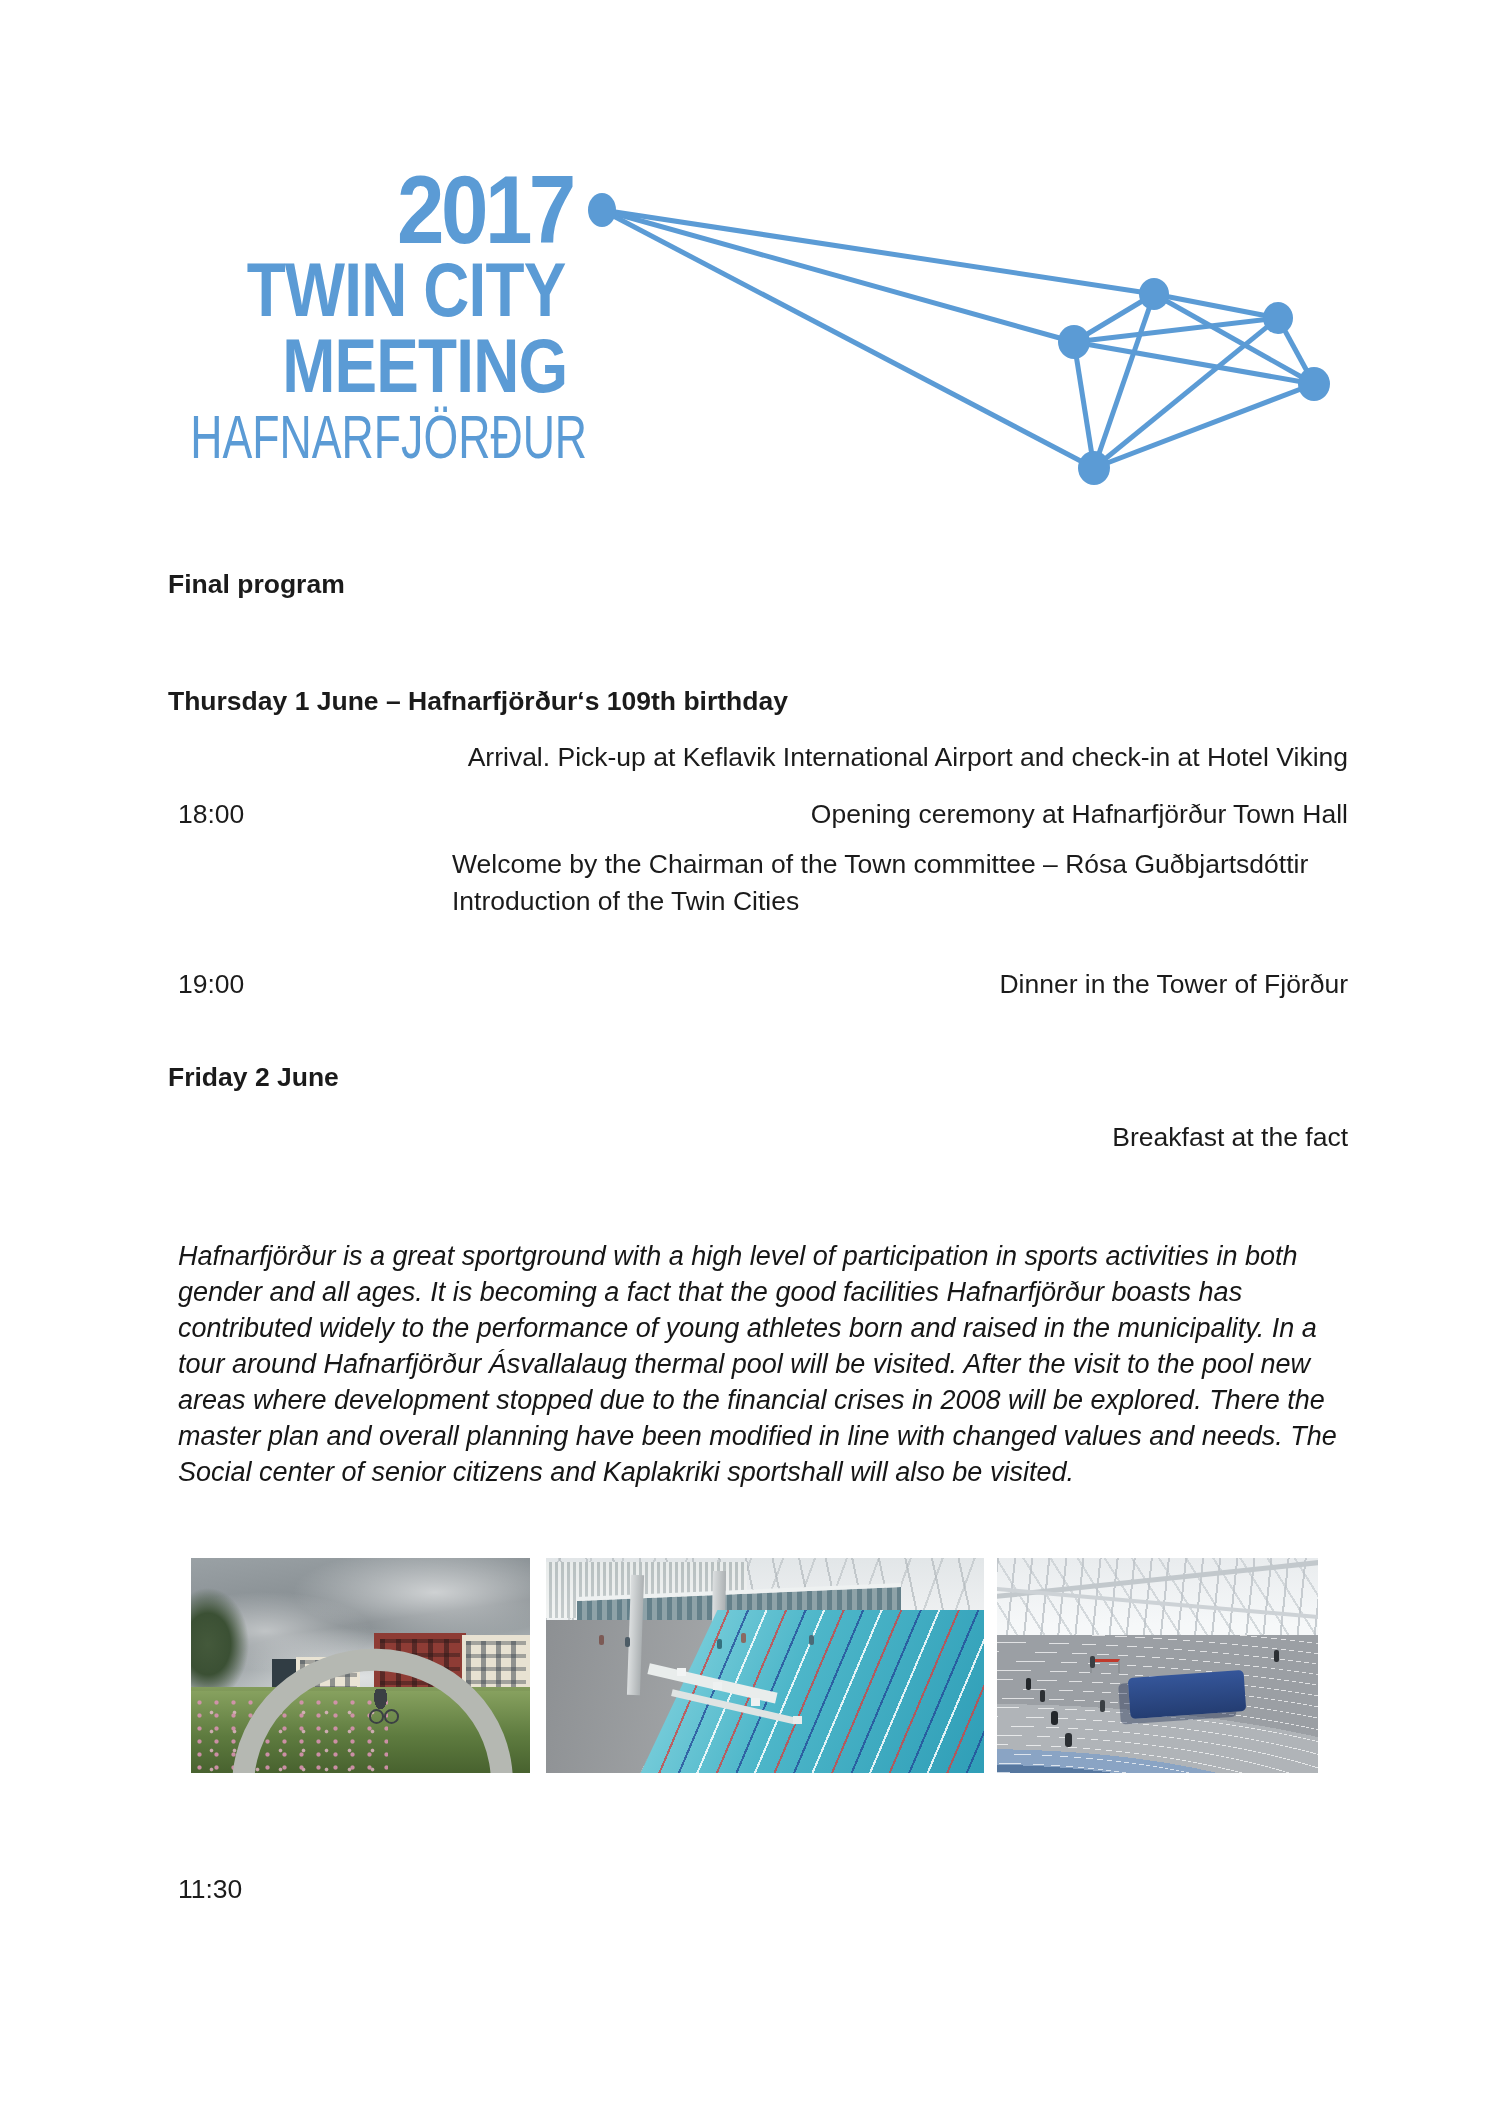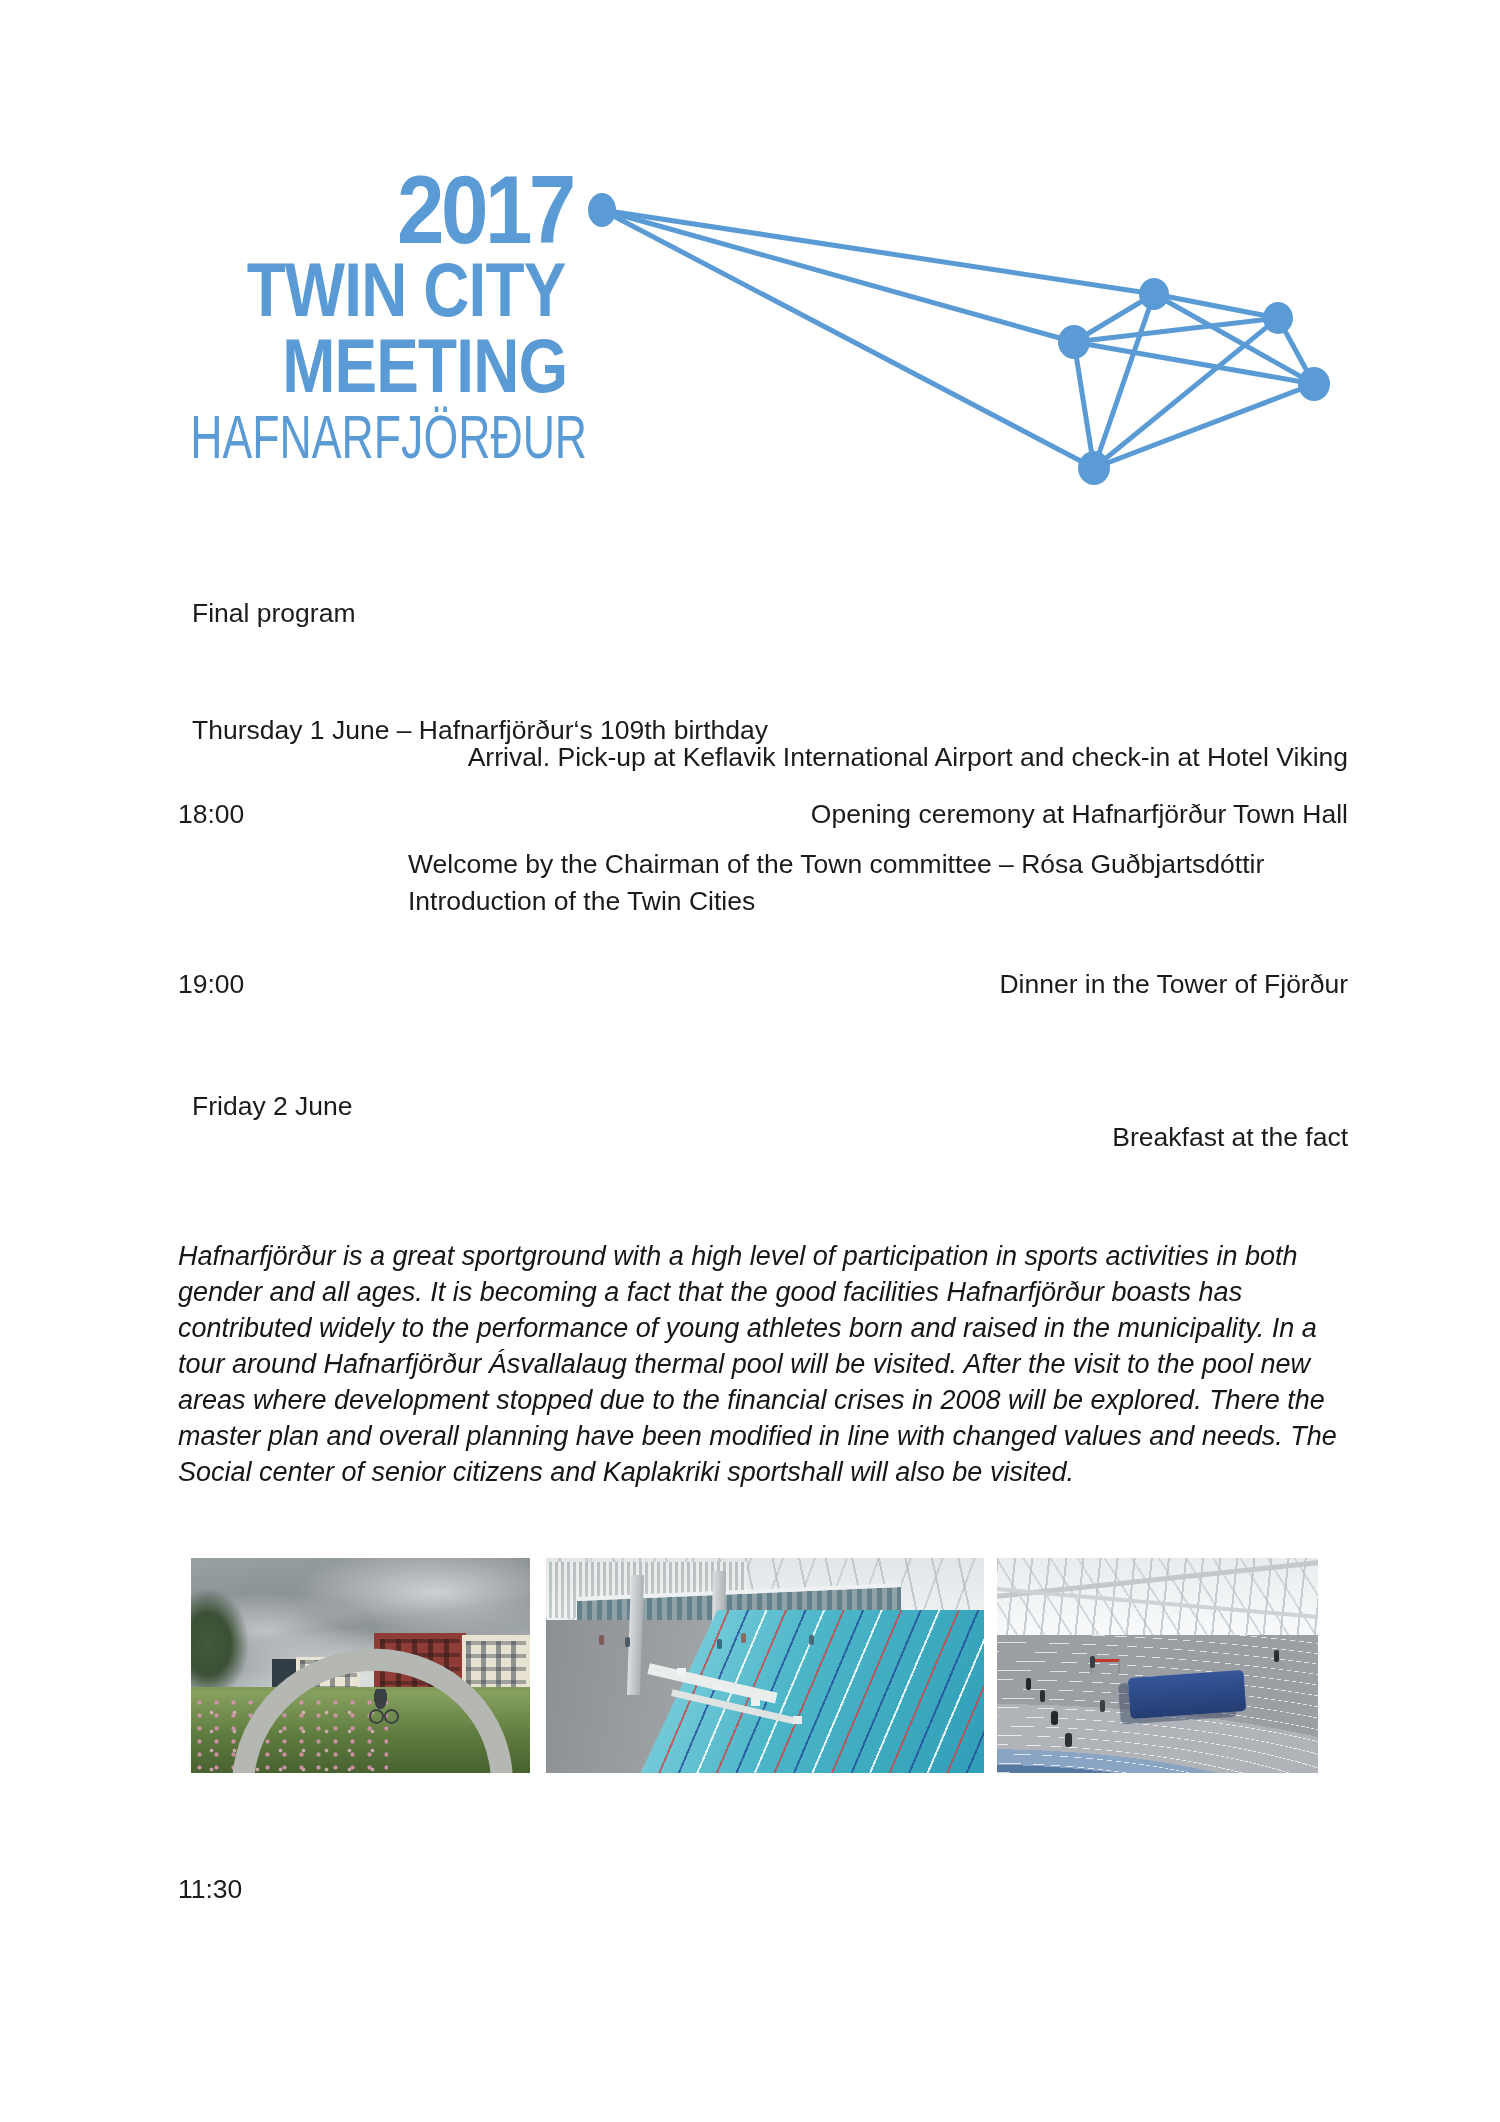--- a/index.html
+++ b/index.html
@@ -10,25 +10,25 @@
   
   .logo-line{position:absolute;color:#5b9bd5;line-height:1;white-space:nowrap;transform-origin:100% 50%;}
   .logo-year{top:161px;right:927px;font-size:97px;font-weight:800;letter-spacing:-4px;transform:scaleX(.88);}
   .logo-l1{top:252px;right:935px;font-size:76px;font-weight:700;letter-spacing:-1px;transform:scaleX(.84);}
   .logo-l2{top:328px;right:933px;font-size:76px;font-weight:700;letter-spacing:-1px;transform:scaleX(.84);}
   .logo-l3{top:406px;right:913px;font-size:62px;font-weight:500;letter-spacing:0px;transform:scaleX(.72);}
   .net{position:absolute;left:570px;top:170px;width:760px;height:320px;}
   .net line{stroke:#5b9bd5;stroke-width:5;}
   .net ellipse{fill:#5b9bd5;}
   
-  .h1{position:absolute;left:192px;font-size:26.5px;font-weight:400;line-height:37px;white-space:nowrap;margin-top:29px;}
+  .h1{position:absolute;left:168px;font-size:26.5px;font-weight:700;line-height:37px;white-space:nowrap;}
   .srow{position:absolute;left:178px;width:1170px;display:flex;font-size:26.5px;line-height:37px;}
   .srow .t{width:230px;flex:none;}
   .srow .d{flex:1;white-space:nowrap;text-align:right;}
-  .d2{white-space:nowrap;}
+  .d2{white-space:nowrap;margin-left:44px;}
   .para{position:absolute;left:178px;top:1238px;width:1175px;font-style:italic;
         font-size:27px;line-height:36px;color:#161616;}
   
   .photo{position:absolute;top:1558px;height:215px;overflow:hidden;background:#cfd3d4;}
   .photo *{position:absolute;}
   #ph1{left:191px;width:339px;}
   #ph2{left:546px;width:438px;}
   #ph3{left:997px;width:321px;}
   
   .p1-sky{inset:0;background:

